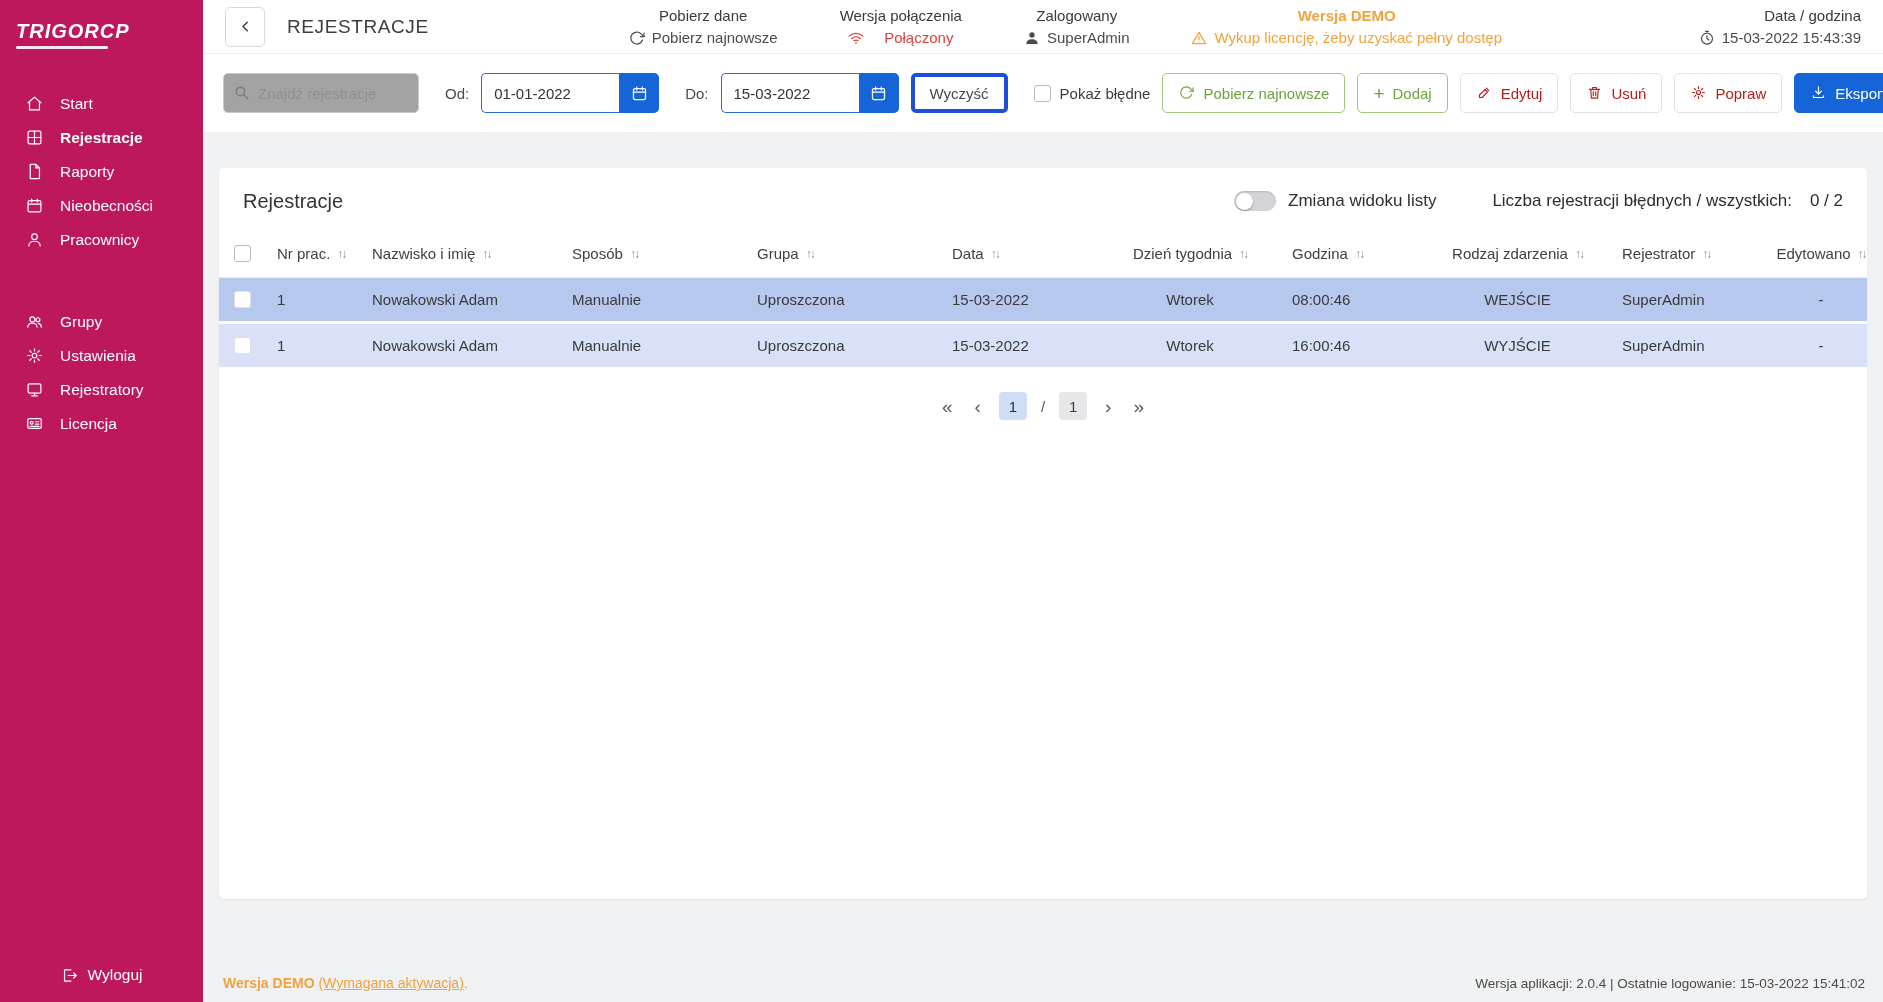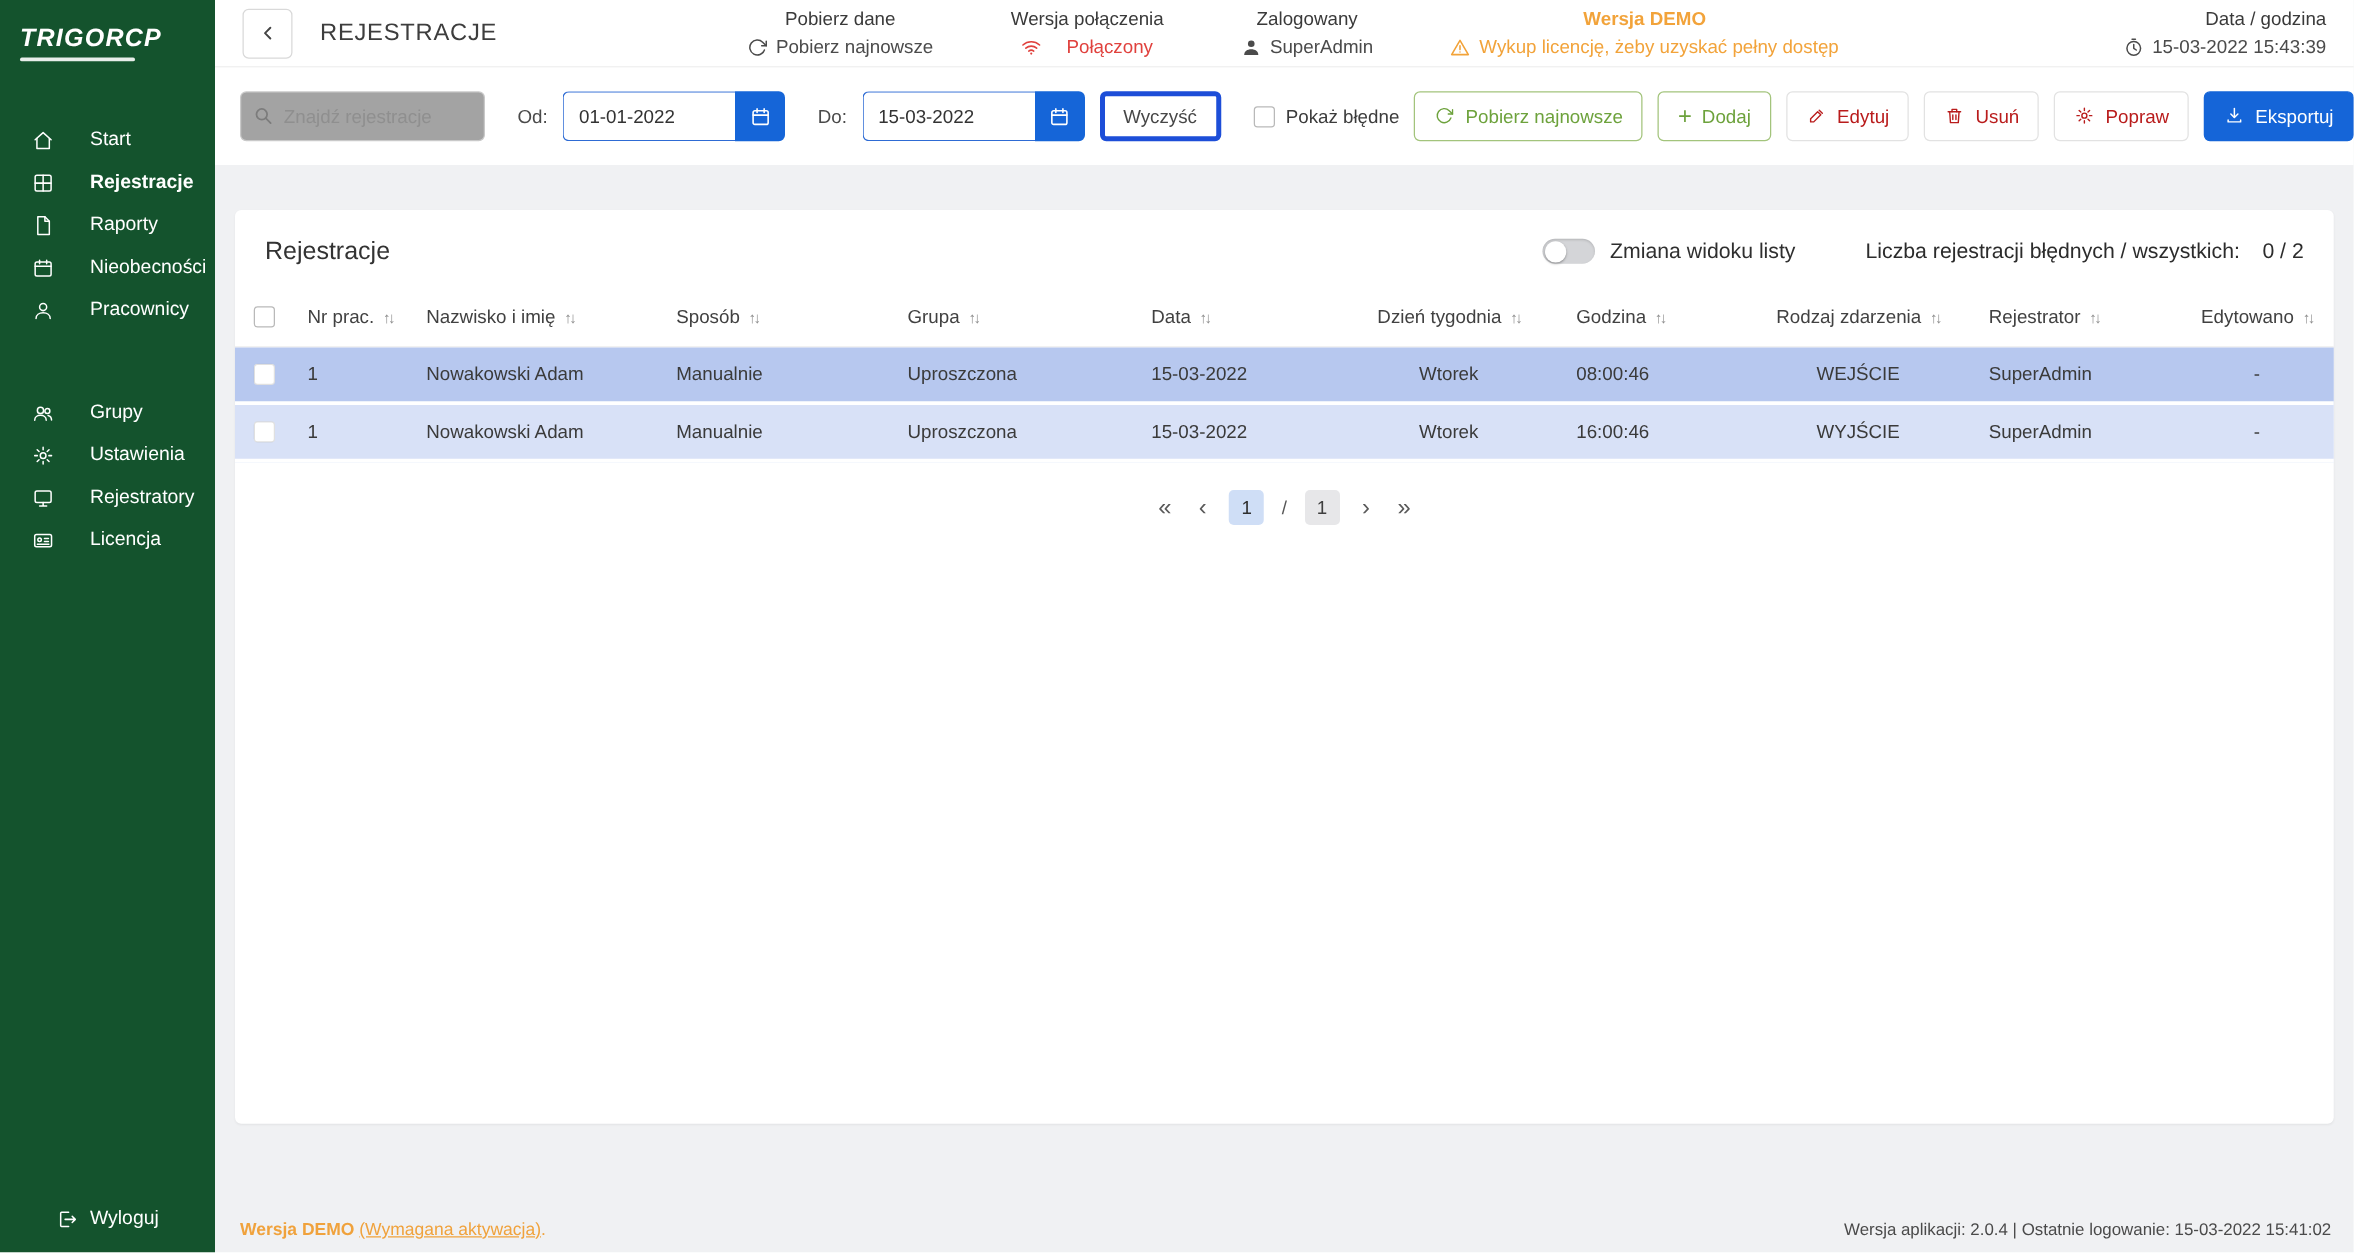--- a/index.html
+++ b/index.html
@@ -4,25 +4,25 @@
 <style>
   * { box-sizing: border-box; margin: 0; padding: 0; }
   html,body { width:1883px; height:1002px; }
   body {
     font-family: "Liberation Sans", "DejaVu Sans", sans-serif;
     overflow: hidden; background:#fff; color:#3b3b3b;
   }
   .app { display:flex; width:100%; height:100%; }
 
   
-  .sidebar { width:172px; background:#14532d; color:#fff; display:flex; flex-direction:column; flex-shrink:0; }
+  .sidebar { width:203px; background:#be185d; color:#fff; display:flex; flex-direction:column; flex-shrink:0; }
   .logo { padding:20px 0 0 16px; font-size:20px; font-weight:800; font-style:italic; letter-spacing:1px; }
   .logo-swoosh { display:block; width:92px; height:3px; background:rgba(255,255,255,.9); border-radius:3px; margin-top:3px; }
   .nav { margin-top:46px; display:flex; flex-direction:column; }
-  .nav-item { display:flex; align-items:center; gap:29px; height:34px; padding-left:26px; font-size:15.5px; cursor:pointer; }
+  .nav-item { display:flex; gap:17px; height:34px; padding-left:26px; font-size:15.5px; cursor:pointer; }
   .nav-item.active .nlabel { font-weight:700; }
   .nav-gap { height:48px; }
   .si { width:17px; height:17px; flex-shrink:0; }
   .logout { margin-top:auto; display:flex; align-items:center; justify-content:center; gap:10px; padding:14px 0 18px; font-size:15.5px; cursor:pointer; }
 
   
   .main { flex:1; display:flex; flex-direction:column; background:#f0f1f3; min-width:0; }
 
   
   .topbar { height:54px; background:#fff; display:flex; align-items:center; padding:0 22px; border-bottom:1px solid #ededed; flex-shrink:0; }

